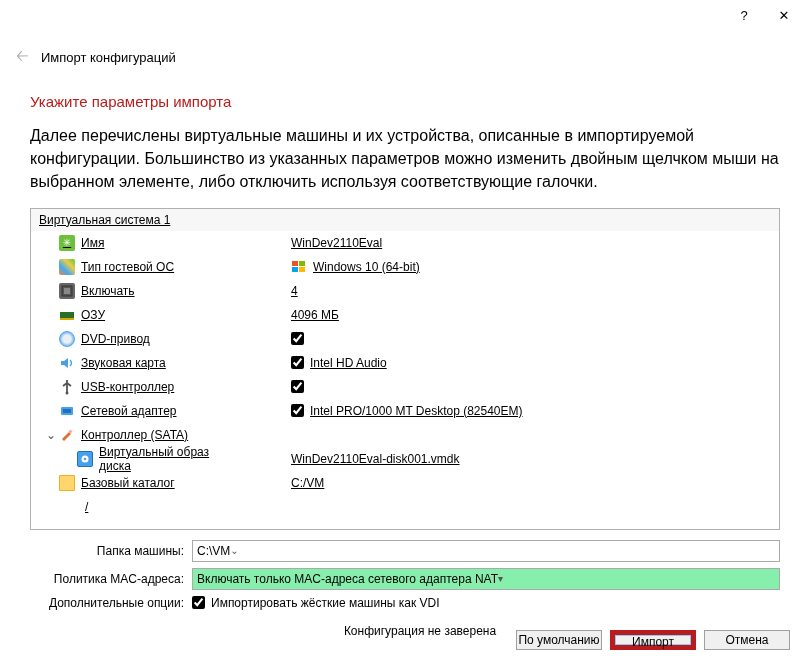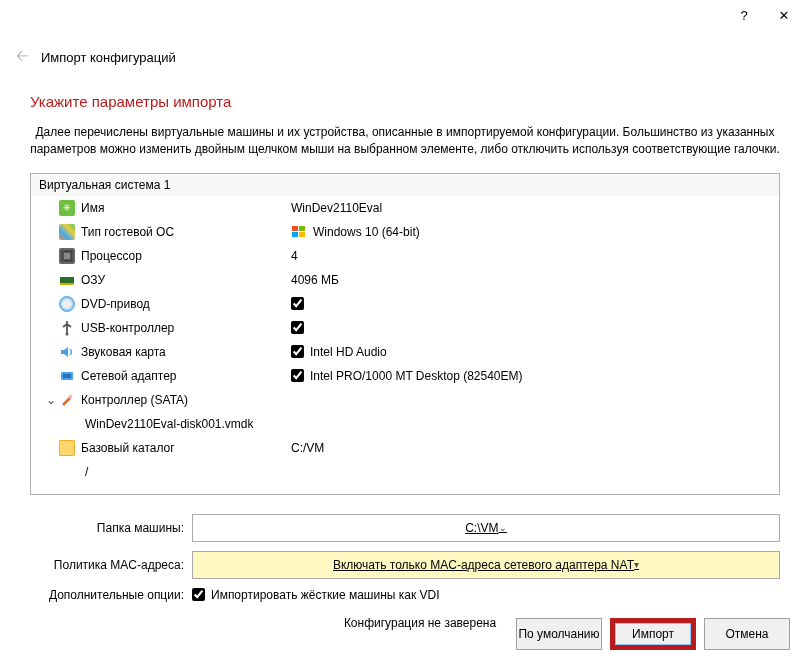--- a/index.html
+++ b/index.html
@@ -3,49 +3,49 @@
 <meta charset="utf-8">
 <style>
 * { box-sizing: border-box; margin: 0; padding: 0; font-family: "Segoe UI", Tahoma, sans-serif; }
 body { background: #fff; font-size: 12px; color: #000; width: 810px; height: 664px; overflow: hidden; position: relative; }
 .titlebar { height: 30px; display: flex; justify-content: flex-end; align-items: center; padding-right: 6px; }
 .titlebar .btn { width: 40px; height: 30px; display: flex; align-items: center; justify-content: center; font-size: 13px; cursor: pointer; }
 .header { display: flex; align-items: center; padding: 14px 22px 6px 16px; gap: 12px; }
 .back-arrow { color: #aaa; font-size: 16px; cursor: pointer; }
 .header-title { font-size: 13px; text-align: center; }
 .sub-title { color: #b91c1c; font-size: 15px; padding: 16px 30px 10px 30px; }
-.desc { padding: 4px 30px 10px 30px; line-height: 1.45; font-size: 12px; text-align: center; }
-.table-box { margin: 4px 30px 0 30px; border: 1px solid #b0b0b0; height: 322px; overflow: auto; }
+.desc { padding: 4px 30px 10px 30px; line-height: 1.45; font-size: 16px; }
+.table-box { margin: 4px 30px 0 30px; border: 1px solid #b0b0b0; height: 322px; overflow: auto; text-decoration: underline; }
 .sys-header { background: #f7f7f7; padding: 4px 8px; font-size: 12px; border-bottom: 0; }
 .row { display: flex; align-items: center; height: 24px; }
 .cell-label { width: 206px; display: flex; align-items: center; gap: 6px; padding-left: 28px; }
 .cell-label.indent { padding-left: 46px; }
 .cell-value { flex: 1; display: flex; align-items: center; gap: 6px; padding-left: 6px; margin-left: 48px; }
 .exp { position: absolute; left: 36px; width: 12px; text-align: center; cursor: pointer; color: #555; }
 .row.has-exp .cell-label { position: relative; }
 .icon16 { width: 16px; height: 16px; display: inline-flex; align-items: center; justify-content: center; font-size: 12px; flex-shrink: 0; }
 .bg-name { background: #6fbf3f; border-radius: 2px; color: #fff; font-size: 10px; }
 .bg-os { background: linear-gradient(45deg,#e84,#4ae,#ec4,#4c4); border-radius: 2px; }
 .bg-cpu { background: #666; border-radius: 2px; }
 .bg-dvd { background: radial-gradient(circle,#eee 40%,#7bf 70%); border-radius: 50%; border:1px solid #5ad; }
 .bg-disk { background: #4aa0e8; border-radius: 2px; border:1px solid #2070c0;}
 .bg-folder { background: #ffd66e; border-radius: 1px; border:1px solid #eab020;}
 .bg-group { background: #ffd66e; border-radius: 1px; border:1px solid #eab020;}
 input[type=checkbox] { width: 13px; height: 13px; accent-color: #000; }
 .form-area { padding: 10px 30px 4px 30px; }
-.form-row { display: flex; align-items: center; margin-bottom: 6px; gap: 6px; margin-top: 9px; }
+.form-row { display: flex; align-items: center; margin-bottom: 6px; gap: 6px; }
 .form-label { text-align: right; padding-right: 2px; }
 .lbl-machine { width: 156px; }
 .lbl-mac { width: 156px; }
 .lbl-extra { width: 156px; }
-.combo, .combo2 { flex: 1; height: 28px; border: 1px solid #aaa; background: #fff; font-size: 12px; padding: 2px 4px; display: flex; align-items: center; justify-content: center; cursor: pointer; text-decoration: underline; }
-.combo2 { background: #fef9c3; border: 1px solid #aaa; }
+.combo, .combo2 { flex: 1; height: 22px; border: 1px solid #aaa; background: #fff; font-size: 12px; padding: 2px 4px; display: flex; align-items: center; justify-content: flex-start; cursor: pointer; }
+.combo2 { background: #86efac; border: 1px solid #aaa; }
 .combo .arrow, .combo2 .arrow { font-size: 10px; color: #555; }
 .footer { position: absolute; bottom: 14px; right: 20px; display: flex; gap: 8px; }
-.fbtn { min-width: 86px; height: 32px; border: 1px solid #a0a0a0; background: #f0f0f0; font-size: 12px; cursor: pointer; }
+.fbtn { min-width: 86px; height: 20px; border: 1px solid #a0a0a0; background: #f0f0f0; font-size: 12px; cursor: pointer; }
 .fbtn.primary { border: 5px solid #b91c1c; box-shadow: inset 0 0 0 1px #8fc8ff; }
 .unver { padding-left: 30px; padding-top: 4px; font-size: 12px; text-align: center; }
 svg { display: block; }
 </style>
 </head>
 <body>
 
 <div class="titlebar">
   <div class="btn">?</div>
   <div class="btn">✕</div>
@@ -92,21 +92,21 @@
   </div>
 
   <div class="row">
     <div class="cell-label">
       <span class="icon16 bg-cpu">
         <svg width="16" height="16" viewBox="0 0 16 16">
             <rect x="3" y="3" width="10" height="10" fill="#555" stroke="#333"></rect>
             <rect x="5" y="5" width="6" height="6" fill="#888"></rect>
           </svg>
       </span>
-      <span>Процессор</span>
+      <span>Включать</span>
     </div>
     <div class="cell-value">
         <span>4</span>
       </div>
   </div>
 
   <div class="row">
     <div class="cell-label">
       <span class="icon16">
         <svg width="16" height="16" viewBox="0 0 16 16">
@@ -128,51 +128,51 @@
     </div>
     <div class="cell-value">
         <input type="checkbox" checked="" style="">
       </div>
   </div>
 
   <div class="row">
     <div class="cell-label">
       <span class="icon16">
         <svg width="16" height="16" viewBox="0 0 16 16">
+            <path d="M2 6 L5 6 L9 3 L9 13 L5 10 L2 10 Z" fill="#4aa0e8"></path>
+            <path d="M11 5 Q14 8 11 11" stroke="#4aa0e8" stroke-width="1.4" fill="none"></path>
+          </svg>
+      </span>
+      <span>Звуковая карта</span>
+    </div>
+    <div class="cell-value">
+      <input type="checkbox" checked="" style="">
+      <span>Intel HD Audio</span>
+    </div>
+  </div>
+
+  <div class="row">
+    <div class="cell-label">
+      <span class="icon16">
+        <svg width="16" height="16" viewBox="0 0 16 16">
             <path d="M8 1 L8 13 M8 4 L4 7 M8 4 L12 7" stroke="#555" stroke-width="1.8" fill="none"></path>
             <circle cx="8" cy="14" r="1.5" fill="#555"></circle>
           </svg>
       </span>
       <span>USB-контроллер</span>
     </div>
     <div class="cell-value">
         <input type="checkbox" checked="" style="">
       </div>
   </div>
 
   <div class="row">
     <div class="cell-label">
       <span class="icon16">
         <svg width="16" height="16" viewBox="0 0 16 16">
-            <path d="M2 6 L5 6 L9 3 L9 13 L5 10 L2 10 Z" fill="#4aa0e8"></path>
-            <path d="M11 5 Q14 8 11 11" stroke="#4aa0e8" stroke-width="1.4" fill="none"></path>
-          </svg>
-      </span>
-      <span>Звуковая карта</span>
-    </div>
-    <div class="cell-value">
-      <input type="checkbox" checked="" style="">
-      <span>Intel HD Audio</span>
-    </div>
-  </div>
-
-  <div class="row">
-    <div class="cell-label">
-      <span class="icon16">
-        <svg width="16" height="16" viewBox="0 0 16 16">
             <rect x="2" y="4" width="12" height="8" rx="1" fill="#4aa0e8"></rect>
             <rect x="4" y="6" width="8" height="4" fill="#2070c0"></rect>
           </svg>
       </span>
       <span>Сетевой адаптер</span>
     </div>
     <div class="cell-value">
       <input type="checkbox" checked="" style="">
       <span>Intel PRO/1000 MT Desktop (82540EM)</span>
     </div>
@@ -185,20 +185,29 @@
         <svg width="16" height="16" viewBox="0 0 16 16">
             <path d="M3 12 L10 5 L12 7 L5 14 Z" fill="#e07030"></path>
             <rect x="10" y="3" width="3" height="3" fill="#ffaaaa" transform="rotate(45 11.5 4.5)"></rect>
           </svg>
       </span>
       <span>Контроллер (SATA)</span>
     </div>
   </div>
 
   <div class="row">
+    <div class="cell-label indent">
+      <span class="icon16 bg-disk">
+        <svg width="14" height="14" viewBox="0 0 16 16">
+            <circle cx="8" cy="8" r="4" fill="#fff"></circle>
+            <circle cx="8" cy="8" r="1.5" fill="#4aa0e8"></circle>
+          </svg>
+      </span>
+      <span>Виртуальный образ диска</span>
+    </div>
     <div class="cell-value">
         <span>WinDev2110Eval-disk001.vmdk</span>
       </div>
   </div>
 
   <div class="row">
     <div class="cell-label">
       <span class="icon16 bg-folder"></span>
       <span>Базовый каталог</span>
     </div>

